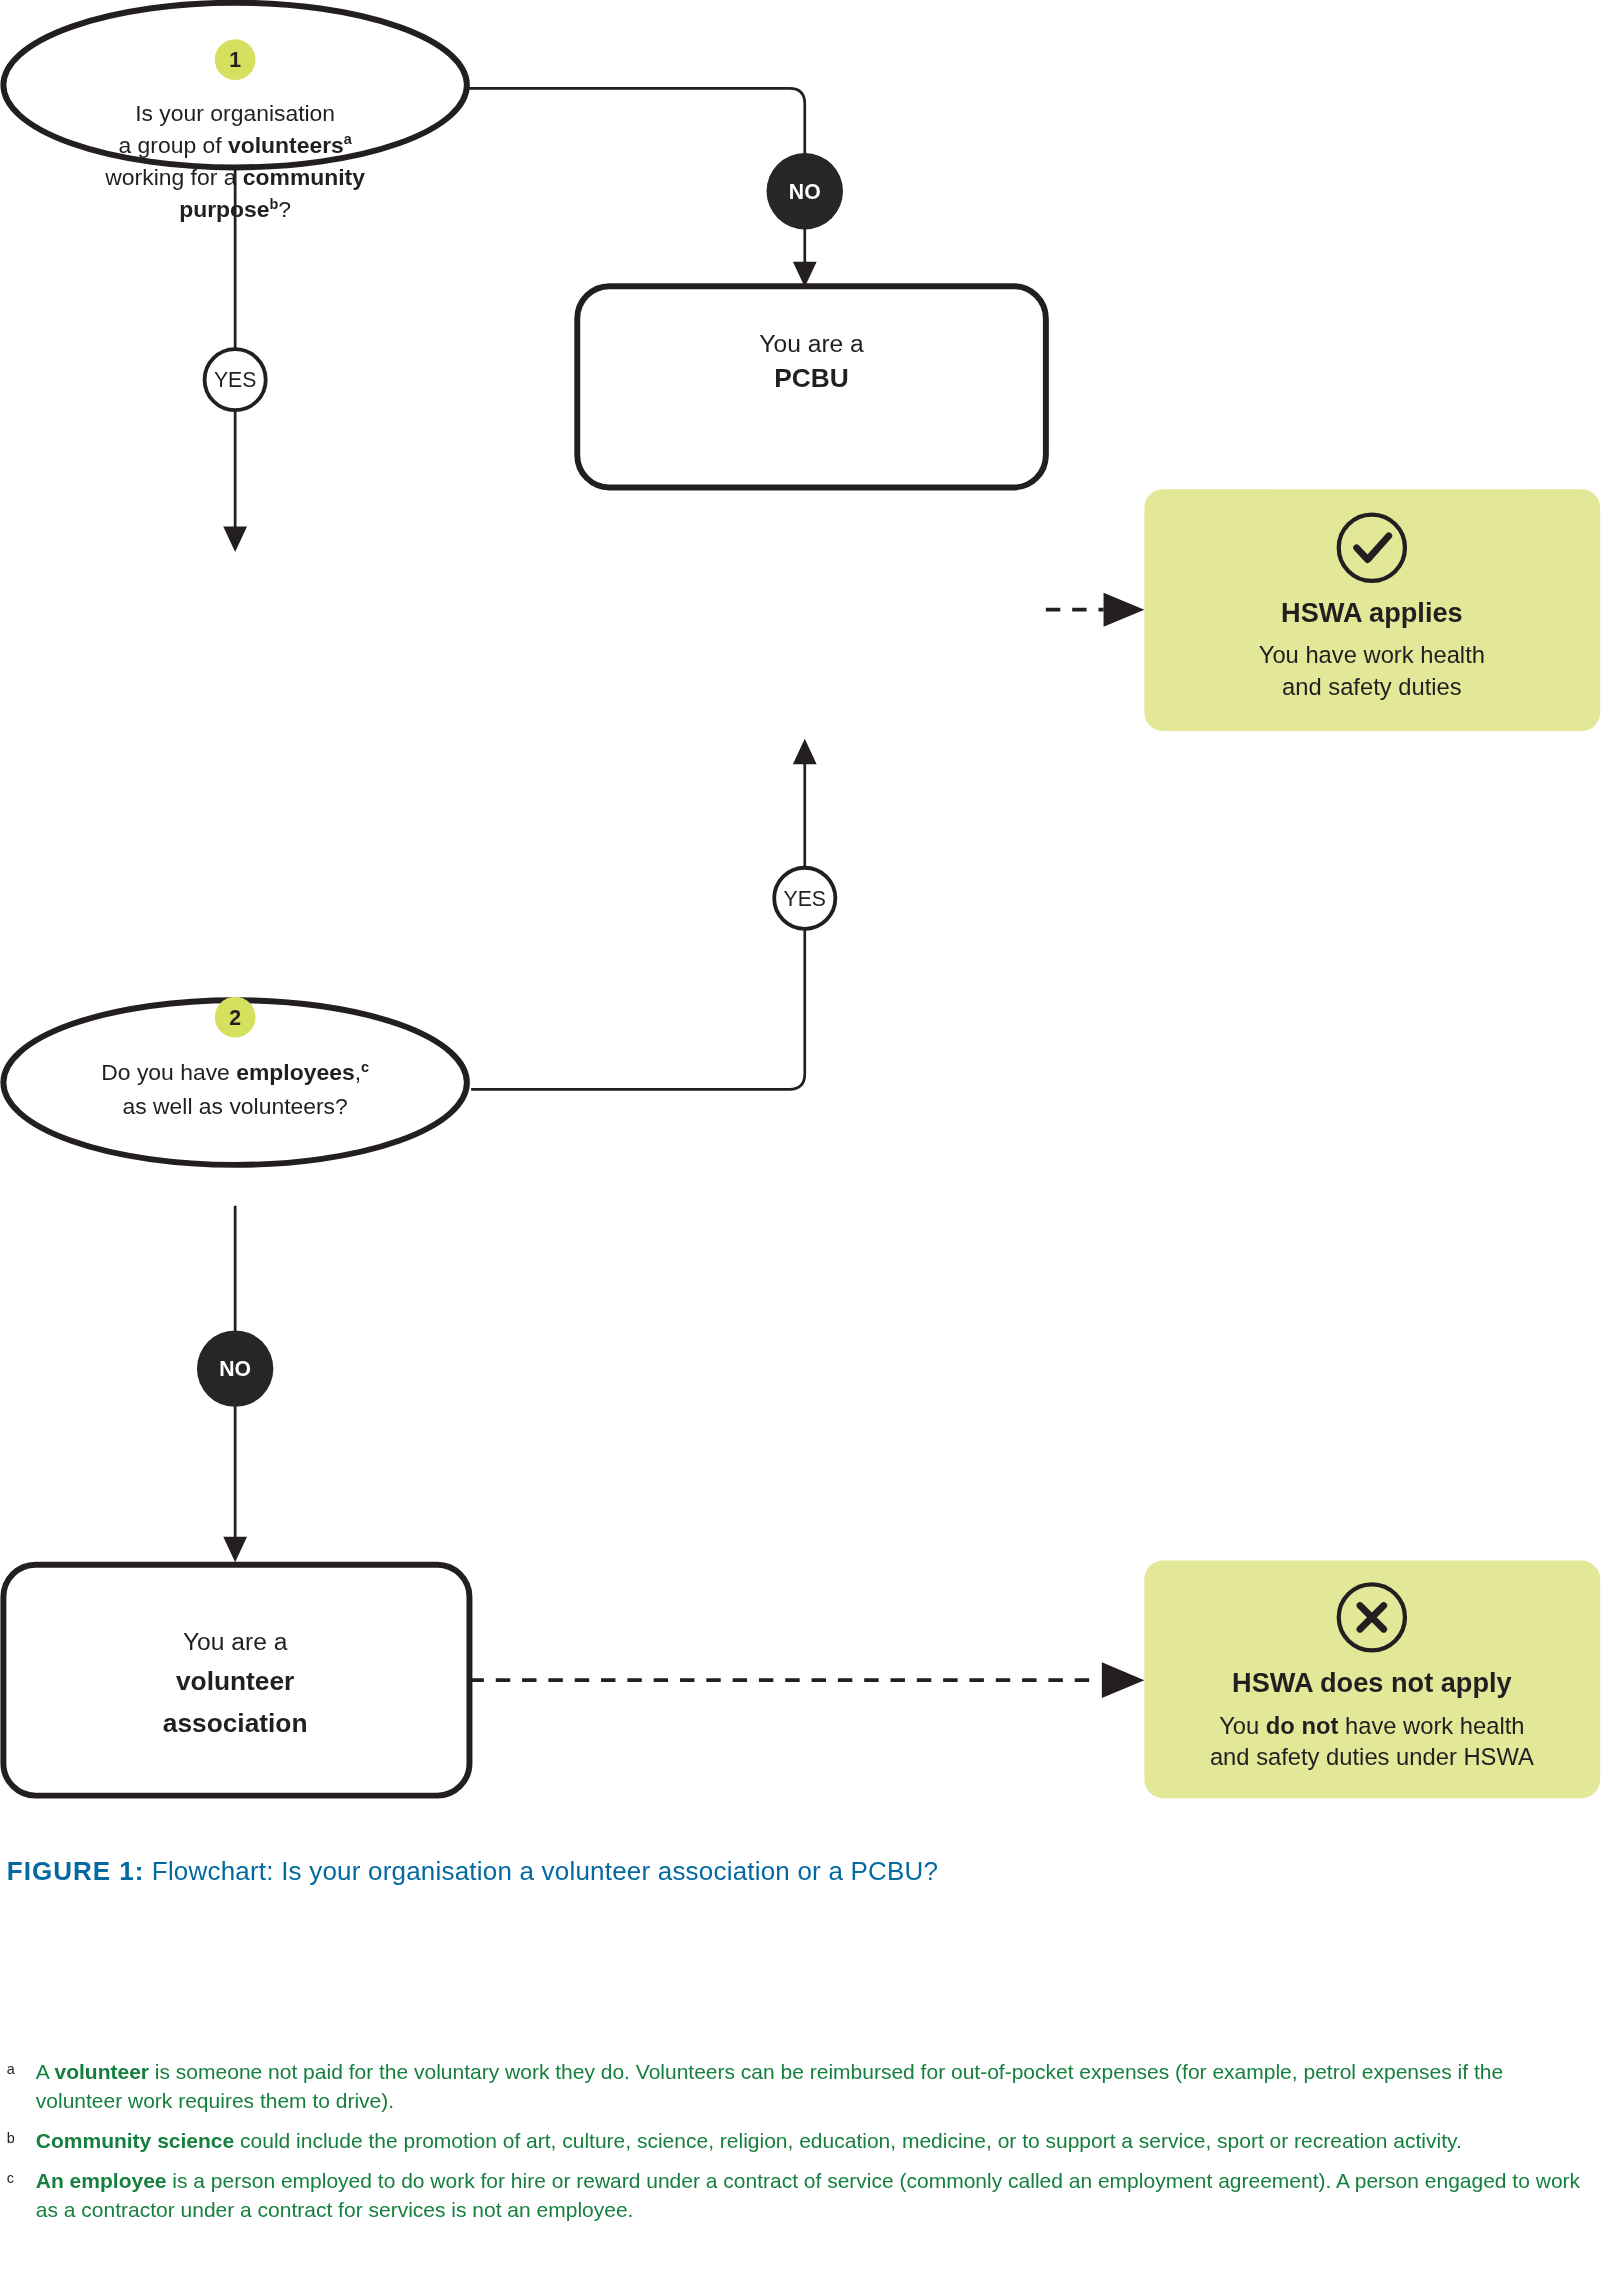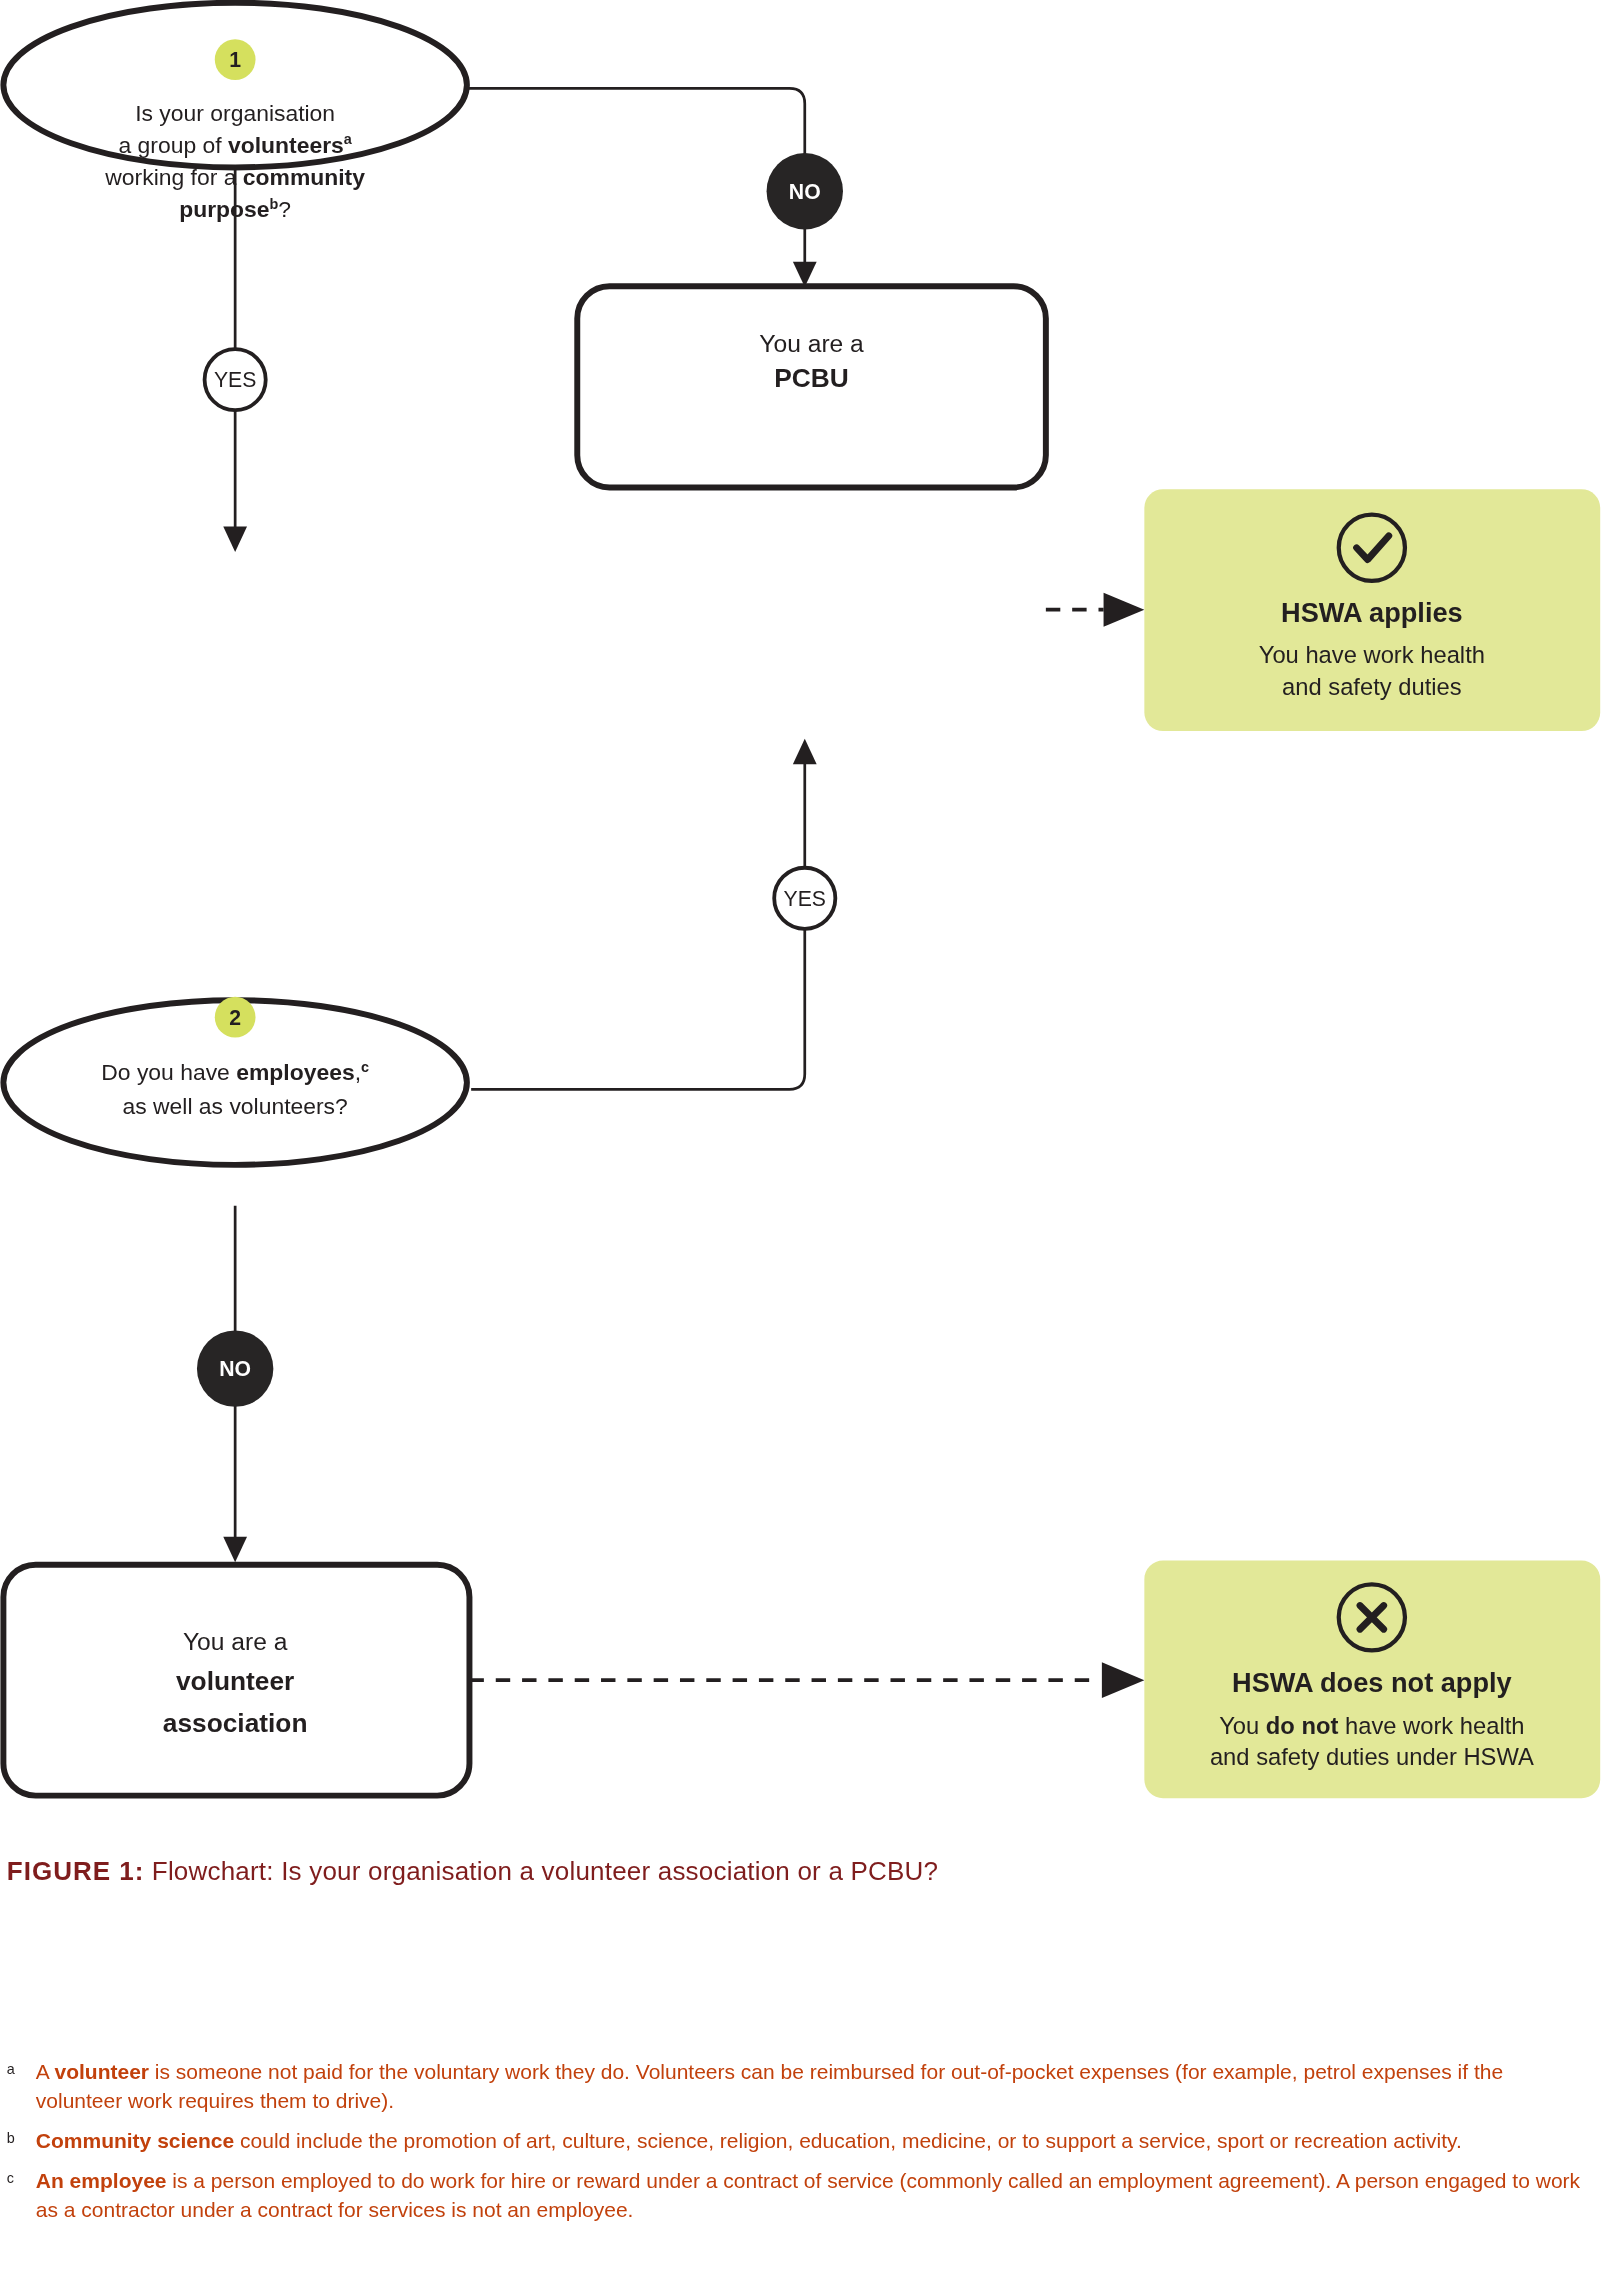--- a/index.html
+++ b/index.html
@@ -117,21 +117,21 @@
   }
   .t-result-sub-b {
     font-size: 28px;
     font-weight: bold;
   }
   .caption {
     position: absolute;
     left: 6.8px;
     top: 1856px;
     font-size: 26px;
-    color: #7f1d1d;
+    color: #0369a1;
     letter-spacing: 0.2px;
   }
   .caption b {
     font-weight: bold;
     letter-spacing: 1px;
   }
   .footnotes {
     position: absolute;
     left: 6.8px;
     top: 2058px;
@@ -145,21 +145,21 @@
   }
   .fn-marker {
     width: 29px;
     flex: 0 0 29px;
     font-size: 14.4px;
     padding-top: 1.7px;
     color: #231f20;
   }
   .fn-text {
     font-size: 21px;
-    color: #c2410c;
+    color: #15803d;
   }
   .fn-text b {
     font-weight: bold;
   }
 </style>
 </head>
 <body>
 
 <svg id="flow-svg" viewBox="0 0 1893 2180">
 

